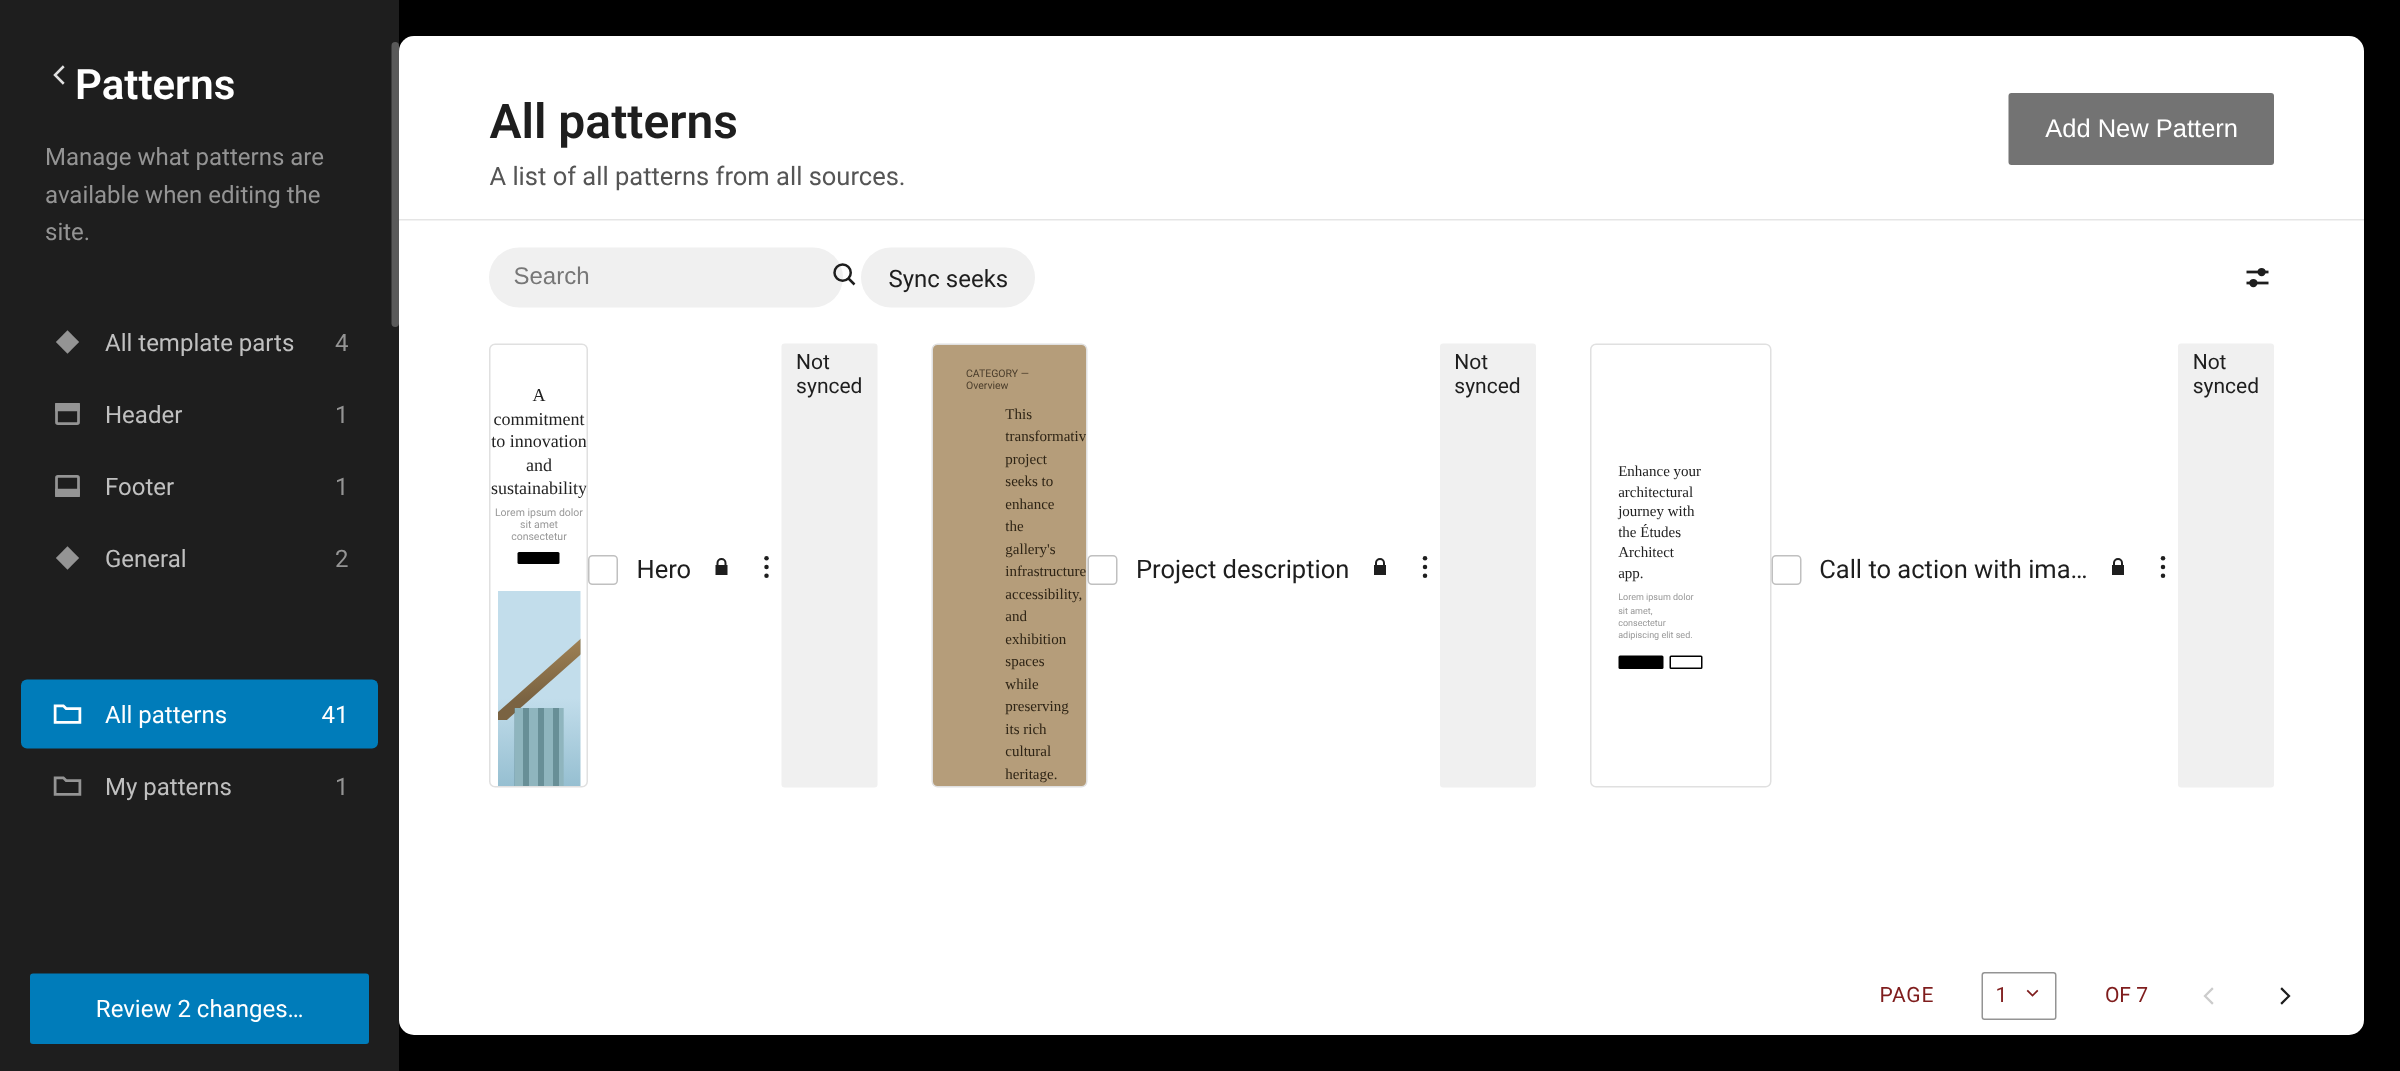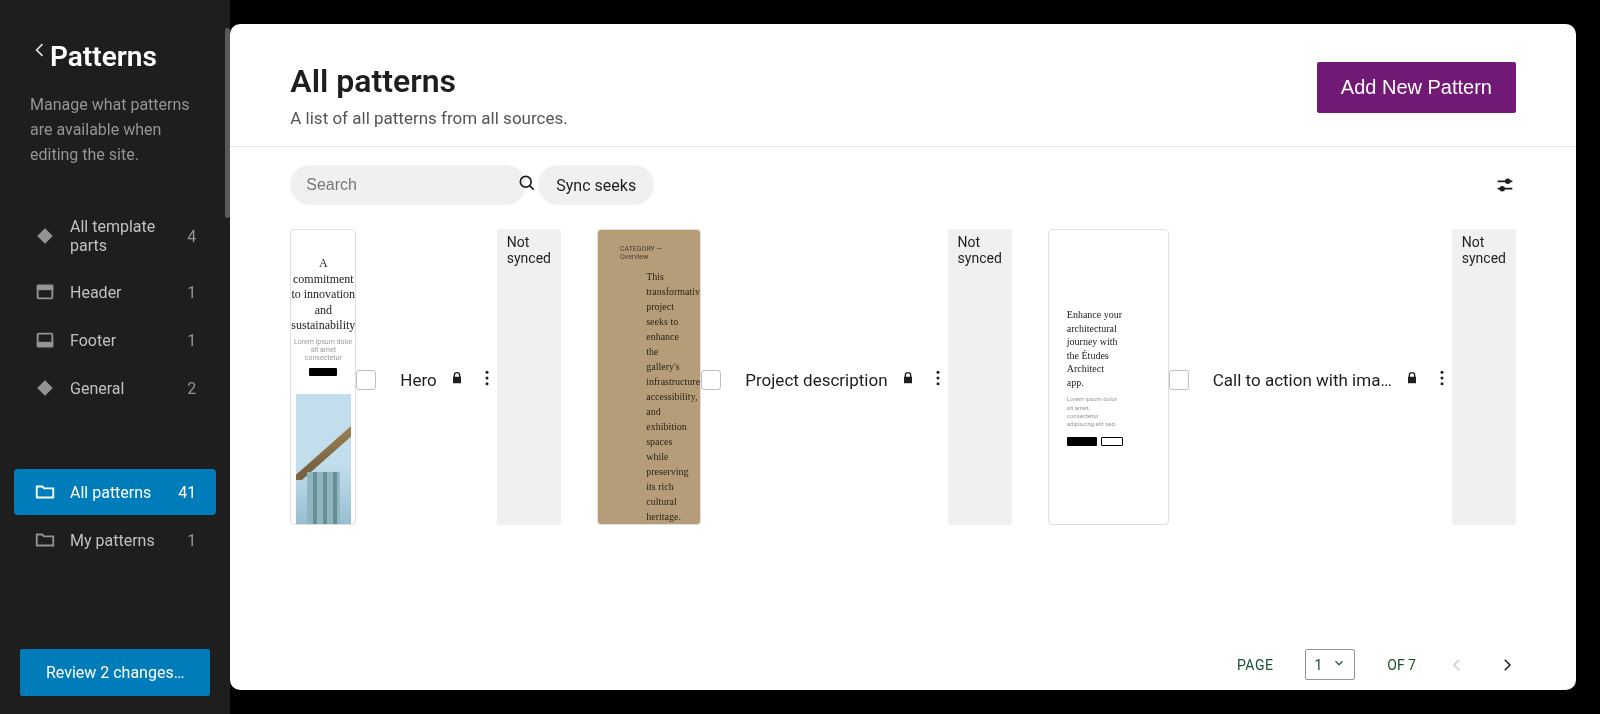--- a/index.html
+++ b/index.html
@@ -150,25 +150,25 @@
     font-size: 32px;
     font-weight: 600;
     color: #1e1e1e;
     margin-bottom: 8px;
   }
   .panel-subtitle {
     font-size: 17px;
     color: #555;
   }
   .add-btn {
-    background: #701a75;
+    background: #737373;
     color: #fff;
     border: none;
     padding: 14px 24px;
-    font-size: 20px;
+    font-size: 17px;
     border-radius: 2px;
     cursor:pointer;
   }
   .panel-body {
     flex: 1;
     position: relative;
     overflow: hidden;
   }
   .filter-row {
     display:flex;
@@ -249,43 +249,42 @@
     border-radius: 3px;
     cursor:pointer;
   }
   .card-title {
     font-size: 17px;
     color: #1e1e1e;
     flex: 1;
     white-space: nowrap;
     overflow: hidden;
     text-overflow: ellipsis;
-    margin-left: 12px;
   }
   .lock-icon { color: #1e1e1e; }
   .lock-icon svg{ width:16px; height:16px; }
   .more-btn { color: #1e1e1e; cursor:pointer; }
   .more-btn svg { width: 20px; height:20px; }
   .badge {
     background: #f0f0f0;
     display:inline-block;
     padding: 5px 10px;
     font-size: 14px;
     color: #1e1e1e;
     border-radius: 2px;
   }
   .pagination {
     position:absolute;
     bottom: 10px;
-    right: 60px;
+    right: 44px;
     display:flex;
     align-items:center;
     gap: 32px;
     font-size: 14px;
-    color: #14532d;
+    color: #7f1d1d;
   }
   .page-label { text-transform: uppercase; letter-spacing: 0.5px; }
   .page-select {
     border: 1px solid #949494;
     border-radius: 2px;
     padding: 6px 8px;
     display:flex;
     align-items:center;
     gap: 10px;
     cursor:pointer;

